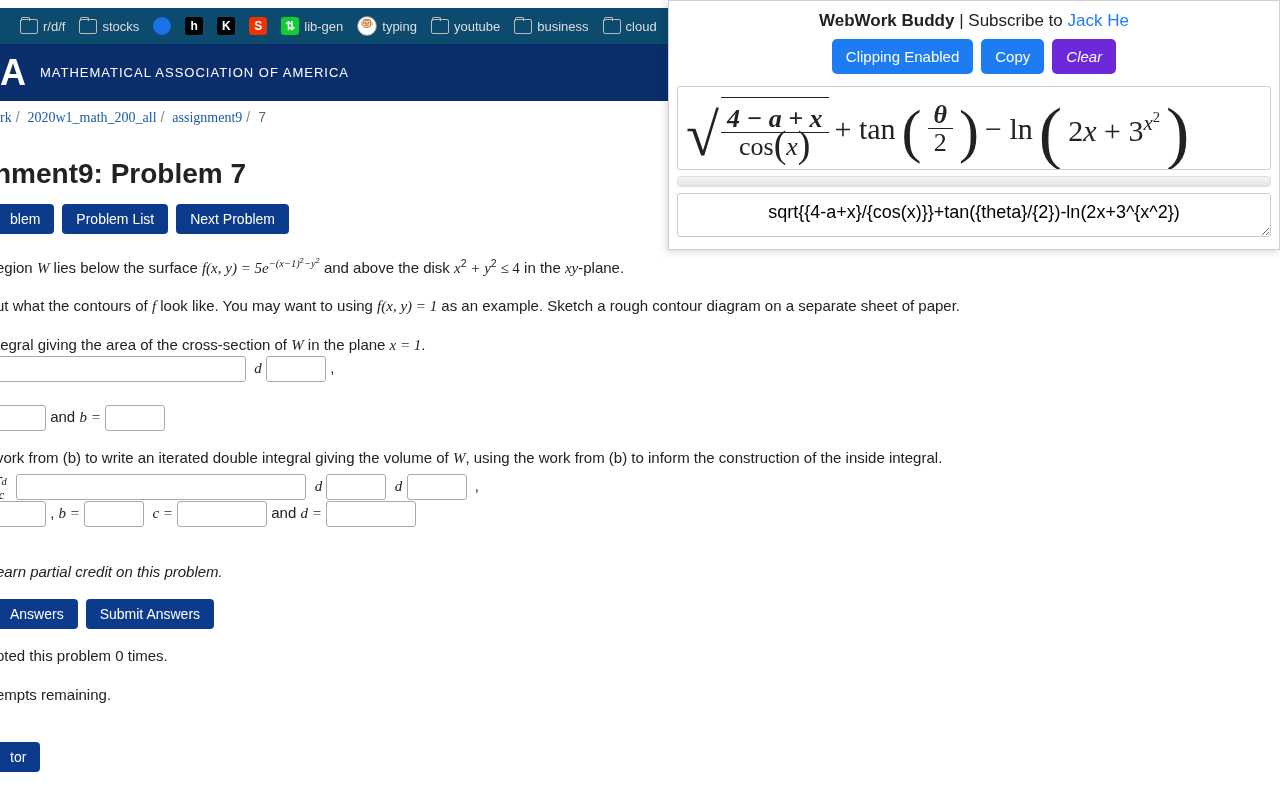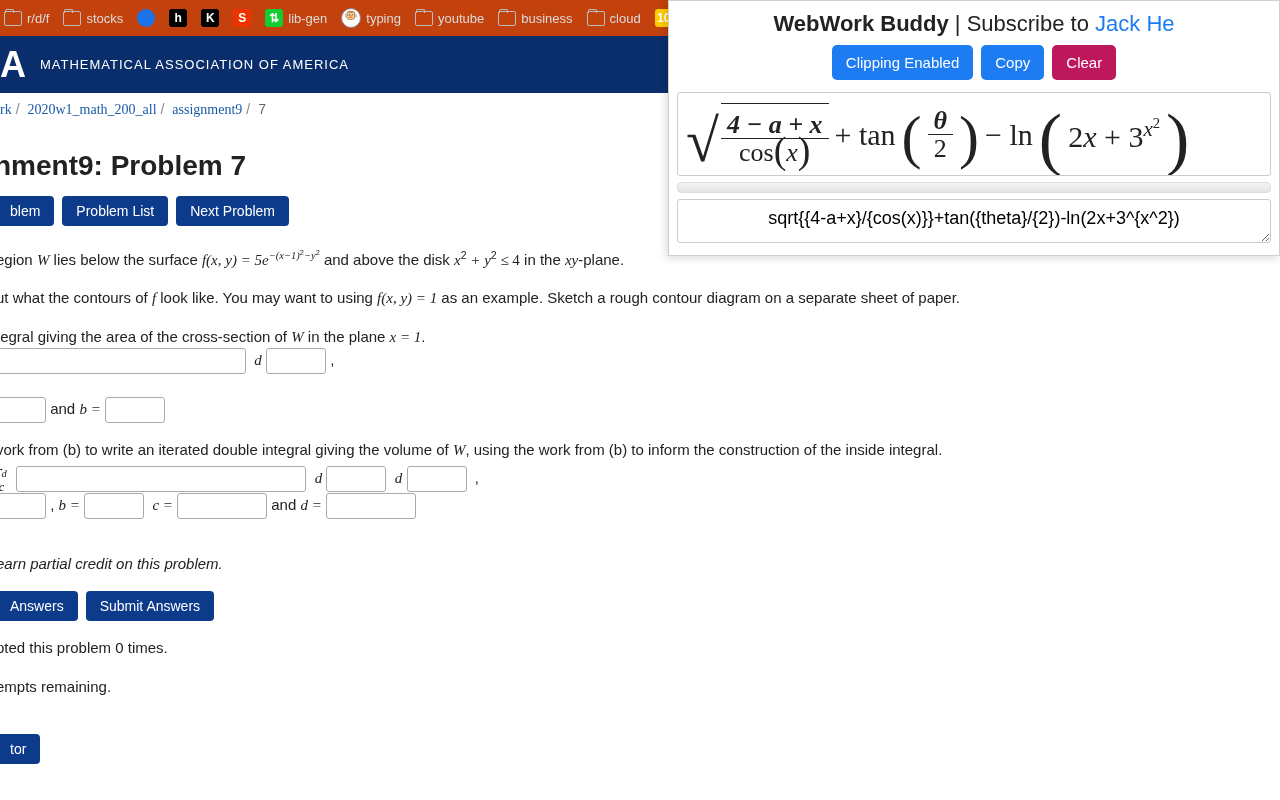--- a/index.html
+++ b/index.html
@@ -1,18 +1,18 @@
 <!DOCTYPE html>
 <html><head>
 <meta charset="utf-8">
 <style>
   html,body{margin:0;padding:0;font-family:Arial,Helvetica,sans-serif;color:#222;}
   body{width:1280px;height:800px;overflow:hidden;position:relative;background:#fff;}
   
-  .bookmark-bar{height:36px;background:#c2410c;display:flex;align-items:center;padding:0 4px;gap:14px;font-size:13px;color:#ddd;}
+  .bookmark-bar{height:36px;background:#0c4a6e;display:flex;align-items:center;padding:0 20px;gap:14px;font-size:13px;color:#ddd;margin-top:8px;}
   .bm-item{display:flex;align-items:center;gap:5px;white-space:nowrap;cursor:pointer;}
   .bm-folder{width:16px;height:13px;border:1px solid #bbb;border-radius:2px;position:relative;}
   .bm-folder:before{content:"";position:absolute;top:-3px;left:0;width:7px;height:3px;border:1px solid #bbb;border-bottom:none;border-radius:2px 2px 0 0;}
   .bm-circ{width:18px;height:18px;border-radius:50%;display:inline-block;}
   .bm-sq{width:18px;height:18px;display:inline-flex;align-items:center;justify-content:center;font-weight:bold;color:#fff;font-size:12px;border-radius:3px;}
   
   .maa-header{height:57px;background:#0a2e6b;color:#fff;display:flex;align-items:center;padding-left:0;}
   .maa-logo-block{display:flex;align-items:center;gap:10px;margin-left:0;}
   .maa-logo{font-size:36px;font-weight:bold;margin-right:4px;margin-left:0;}
   .maa-text{font-size:13px;letter-spacing:1px;}
@@ -29,27 +29,27 @@
   .problem{font-size:15px;line-height:1.5;max-width:1140px;}
   .problem div{margin-bottom:16px;}
   .it{font-style:italic;font-family:'Times New Roman',serif;}
   .rm{font-family:'Times New Roman',serif;}
   sup{font-size:0.7em;}
   input.ans{height:22px;border:1px solid #aaa;border-radius:3px;padding:1px 4px;font-size:13px;vertical-align:middle;}
   .w-sm{width:50px;}
   .w-lg{width:240px;}
   
   .panel{position:absolute;top:0;right:0;width:610px;background:#fff;border:1px solid #d0d0d0;box-shadow:-2px 2px 8px rgba(0,0,0,0.15);padding-bottom:8px;z-index:10;}
-  .panel-title{text-align:center;font-size:22px;margin:10px 0 8px;}
+  .panel-title{text-align:center;font-size:17px;margin:10px 0 8px;}
   .panel-title b{font-weight:700;}
   .panel-title a{color:#1e7cf2;text-decoration:none;}
   .panel-btns{display:flex;gap:8px;justify-content:center;margin-bottom:12px;border-radius:10px;}
   .pbtn{color:#fff;border:none;border-radius:5px;padding:9px 14px;font-size:15px;cursor:pointer;}
   .pbtn.blue{background:#1e7cf2;}
-  .pbtn.red{background:#be185d;}
+  .pbtn.red{background:#6d28d9;font-style:italic;}
   .math-box{margin:0 8px 6px;border:1px solid #ccc;border-radius:3px;padding:10px 8px 8px;font-family:'Times New Roman',serif;font-size:30px;display:flex;align-items:center;justify-content:flex-start;gap:6px;white-space:nowrap;overflow:hidden;}
   .frac{display:inline-flex;flex-direction:column;align-items:center;line-height:1.05;font-size:26px;}
   .frac .num{border-bottom:1.5px solid #222;padding:0 6px;font-weight:bold;}
   .frac .den{padding:0 6px;}
   .sqrt-sym{font-size:60px;line-height:0.4;margin-right:-4px;position:relative;top:6px;}
   .overbar{border-top:1.5px solid #222;padding-top:2px;}
   .bigp{font-size:60px;line-height:0.5;font-weight:100;position:relative;top:2px;}
   .bigp2{font-size:70px;line-height:0.5;font-weight:100;position:relative;top:4px;}
   .scroll-strip{height:9px;margin:0 8px 6px;background:linear-gradient(#f3f3f3,#e4e4e4);border:1px solid #ddd;border-radius:4px;}
   .input-box{margin:0 8px;}

